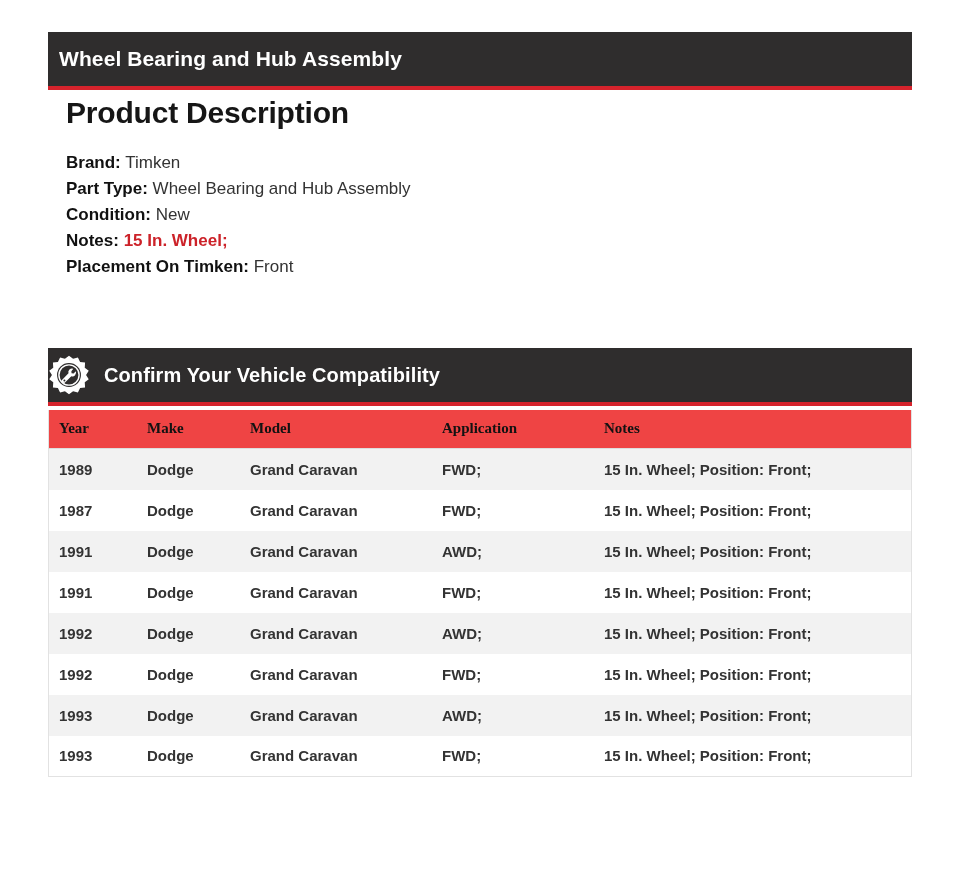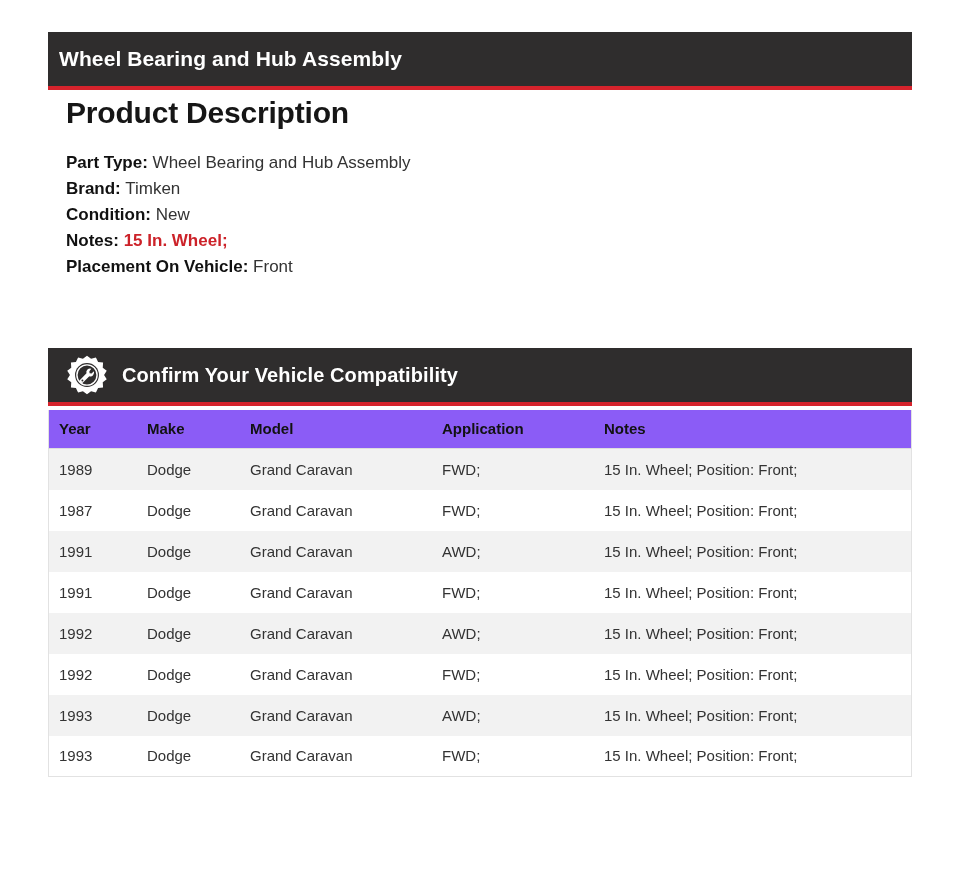--- a/index.html
+++ b/index.html
@@ -47,21 +47,20 @@
     height: 58px;
   }
   #product-banner .banner-title {
     font-size: 21px;
     padding-left: 11px;
   }
 
   #compat-banner {
     top: 348px;
     height: 58px;
-    padding-left: 18px;
   }
   #compat-banner .banner-title {
     font-size: 20px;
     padding-left: 14px;
   }
 
   .gear-icon {
     width: 42px;
     height: 42px;
     flex: 0 0 42px;
@@ -113,30 +112,32 @@
     table-layout: fixed;
     font-size: 15px;
   }
   #compat-table th {
     text-align: left;
     font-weight: bold;
     font-size: 15px;
     color: #121212;
     padding: 10px 4px 11px 0;
     border-bottom: 1px solid #dddddd;
-    background: #8b5cf6;
+    background: #ef4444;
+    font-family: Liberation Serif, serif;
   }
   #compat-table td {
     text-align: left;
     color: #333333;
     padding: 11px 4px 11px 0;
     height: 41px;
     box-sizing: border-box;
     vertical-align: middle;
     white-space: nowrap;
+    font-weight: bold;
   }
   #compat-table tbody tr:nth-child(odd) td { background: #f2f2f2; }
   #compat-table tbody tr:nth-child(even) td { background: #ffffff; }
 
   .col-year  { width: 84px;  padding-left: 10px !important; }
   .col-make  { width: 99px; }
   .col-model { width: 188px; }
   .col-app   { width: 158px; }
   .col-notes { width: auto; }
 </style>
@@ -145,25 +146,25 @@
 
 <div class="page">
 
   <div class="banner" id="product-banner">
     <span class="banner-title">Wheel Bearing and Hub Assembly</span>
   </div>
 
   <div id="product-heading">Product Description</div>
 
   <div id="product-specs">
+      <span class="spec-line"><span class="spec-label">Brand:</span> <span class="spec-value">Timken</span></span>
       <span class="spec-line"><span class="spec-label">Part Type:</span> <span class="spec-value">Wheel Bearing and Hub Assembly</span></span>
-      <span class="spec-line"><span class="spec-label">Brand:</span> <span class="spec-value">Timken</span></span>
       <span class="spec-line"><span class="spec-label">Condition:</span> <span class="spec-value">New</span></span>
       <span class="spec-line"><span class="spec-label">Notes:</span> <span class="spec-value accent">15 In. Wheel;</span></span>
-      <span class="spec-line"><span class="spec-label">Placement On Vehicle:</span> <span class="spec-value">Front</span></span>
+      <span class="spec-line"><span class="spec-label">Placement On Timken:</span> <span class="spec-value">Front</span></span>
     </div>
 
   <div class="banner" id="compat-banner">
     <span class="gear-icon">
       <svg viewBox="0 0 64 64" width="42" height="42" aria-hidden="true">
         <g fill="#ffffff">
           <path d="M32 2.5 L38.2 7.2 L45.6 5.2 L48.9 12.1 L56.5 13.1 L56 20.8 L62.1 25.4 L58 32 L62.1 38.6 L56 43.2 L56.5 50.9 L48.9 51.9 L45.6 58.8 L38.2 56.8 L32 61.5 L25.8 56.8 L18.4 58.8 L15.1 51.9 L7.5 50.9 L8 43.2 L1.9 38.6 L6 32 L1.9 25.4 L8 20.8 L7.5 13.1 L15.1 12.1 L18.4 5.2 L25.8 7.2 Z"></path>
         </g>
         <circle cx="32" cy="32" r="18.2" fill="#2f2d2d"></circle>
         <circle cx="32" cy="32" r="15.4" fill="none" stroke="#ffffff" stroke-width="2.2"></circle>

